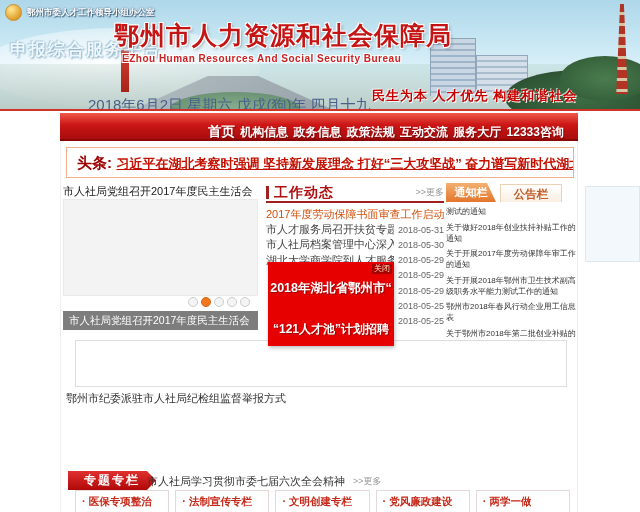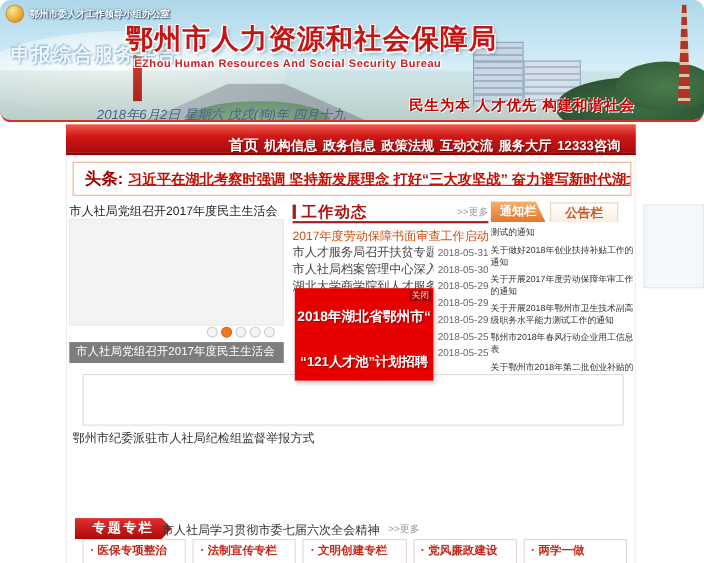--- a/index.html
+++ b/index.html
@@ -3,21 +3,21 @@
 <meta charset="utf-8">
 <style>
   html,body{margin:0;padding:0;background:#fff;}
   #app{position:relative;width:640px;height:512px;overflow:hidden;
        font-family:"Liberation Sans","DejaVu Sans",sans-serif;background:#fff;}
   #app *{box-sizing:border-box;}
 
   
   .hdr{position:absolute;left:0;top:0;width:640px;height:111px;overflow:hidden;
        background:linear-gradient(180deg,#aed7e9 0%,#cdeaf5 45%,#e3f4fa 75%,#eef8fc 100%);
-       border-bottom:2px solid #d03428;border-radius:10px;}
+       border-bottom:2px solid #d03428;}
   .hdr-band{position:absolute;left:0;top:64px;width:640px;height:47px;
        background:linear-gradient(180deg,rgba(150,185,165,.18),rgba(120,150,135,.45));}
   .cloud{position:absolute;left:-20px;top:28px;width:280px;height:80px;border-radius:50%;
        background:radial-gradient(ellipse at 45% 45%,rgba(255,255,255,.95),rgba(255,255,255,.25) 75%);}
   .road{position:absolute;left:128px;top:76px;width:210px;height:36px;
        background:linear-gradient(100deg,#aab4bb,#8d979e);
        clip-path:polygon(0 100%,38% 0,62% 0,100% 100%);opacity:.8;}
   .bldg1{position:absolute;left:430px;top:38px;width:46px;height:58px;
        background:repeating-linear-gradient(180deg,#c9d6e4 0 4px,#9fb4c8 4px 6px);
        border:1px solid #8ea4b8;border-bottom:none;}
@@ -41,21 +41,21 @@
        text-shadow:-1px -1px 0 #fff,1px -1px 0 #fff,-1px 1px 0 #fff,1px 1px 0 #fff;}
   .badge{position:absolute;left:5px;top:4px;display:flex;align-items:center;}
   .badge-icon{width:17px;height:17px;border-radius:50%;
        background:radial-gradient(circle at 35% 30%,#ffe792,#e0a02a 70%,#b57514);
        border:1px solid #c89030;}
   .badge-txt{margin-left:5px;font-size:8.5px;font-weight:bold;color:#fff;
        text-shadow:1px 1px 1px #3a5a78,0 0 2px #3a5a78;}
   .platform{position:absolute;left:10px;top:38px;font-size:17px;font-weight:bold;
        color:#eef7fd;letter-spacing:2px;
        text-shadow:1px 1px 2px #7fa8c0,-1px -1px 1px #a8cbdd,0 0 3px #fff;text-align:center;}
-  .dateline{position:absolute;left:88px;top:96px;font-size:12px;color:#47618a;white-space:nowrap;font-style:italic;}
+  .dateline{position:absolute;left:88px;top:96px;font-size:15px;color:#47618a;white-space:nowrap;}
   .slogan{position:absolute;left:372px;top:87px;width:204px;font-size:13px;font-weight:bold;
        color:#c90000;white-space:nowrap;letter-spacing:1px;
        text-shadow:1px 1px 0 #fff,-1px -1px 0 rgba(255,255,255,.7);}
 
   
   .nav{position:absolute;left:60px;top:113px;width:518px;height:28px;
        background:linear-gradient(180deg,#ef5a4a 0%,#cc1616 45%,#a80c0c 100%);
        border-bottom:2px solid #8c0606;display:flex;align-items:center;
        justify-content:space-between;padding:0 14px 0 148px;}
   .nav a{color:#fff;font-size:12px;font-weight:bold;text-decoration:none;white-space:nowrap;

